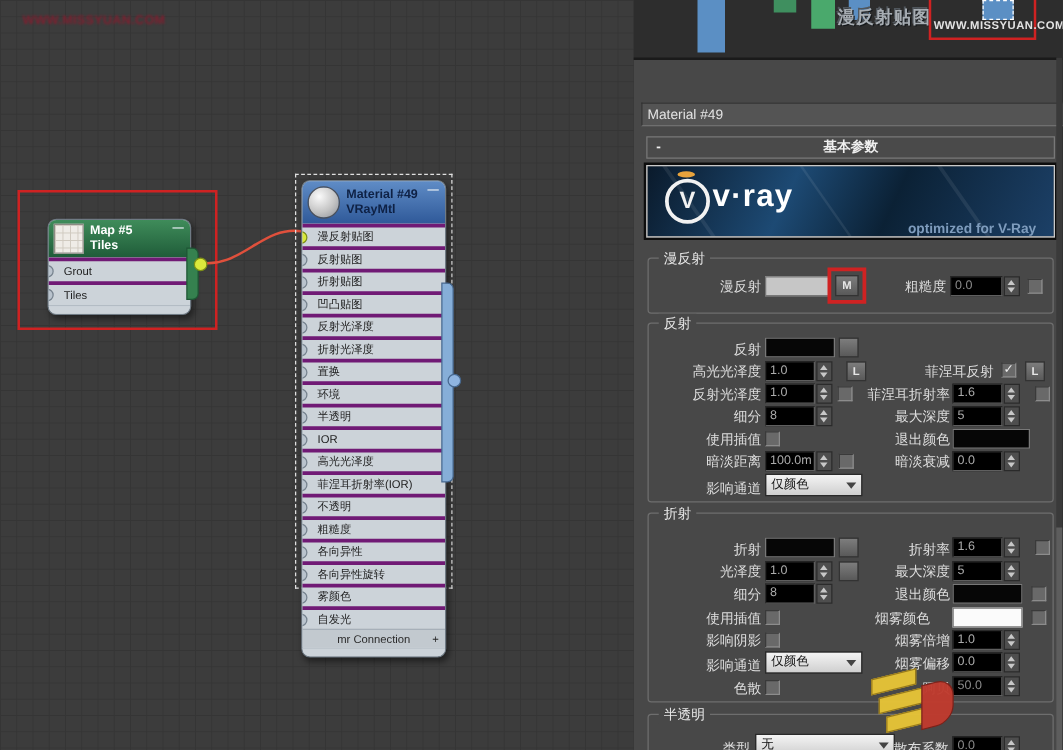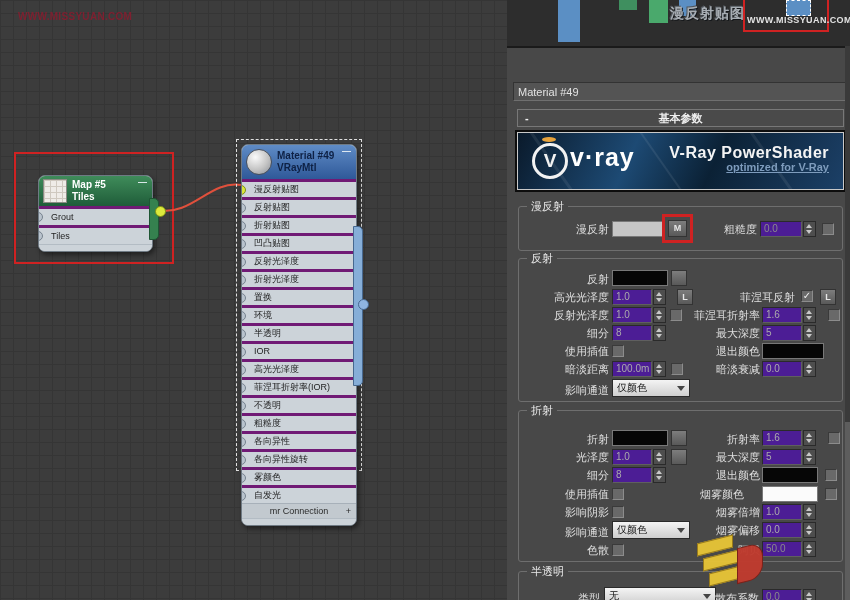--- a/index.html
+++ b/index.html
@@ -73,27 +73,27 @@
     background:linear-gradient(115deg,#081523 0%,#143least 0%);
     background:linear-gradient(115deg,#0a1a2b 0%,#1d4a74 35%,#0b2135 60%,#1c4067 100%);
     overflow:hidden;}
   #banner .streak{position:absolute;background:rgba(255,255,255,.08);transform:rotate(-35deg);}
   .vlogo-circle{position:absolute;left:14px;top:10px;width:30px;height:30px;border-radius:50%;
     border:3px solid #f2f2f2;color:#f2f2f2;font-size:19px;font-weight:bold;text-align:center;line-height:30px;}
   .vlogo-dot{position:absolute;left:24px;top:4px;width:14px;height:5px;border-radius:50%;
     background:#e8a33c;}
   .vlogo-text{position:absolute;left:52px;top:10px;color:#fff;font-size:25px;font-weight:bold;letter-spacing:1px;}
   .vban-title{position:absolute;right:14px;top:11px;color:#f4f4f4;font-size:16px;font-weight:bold;letter-spacing:.5px;}
-  .vban-sub{position:absolute;right:14px;top:28px;color:#7e9cbd;font-size:11px;font-weight:bold;text-decoration:underline;}
+  .vban-sub{position:absolute;right:14px;top:44px;color:#7e9cbd;font-size:11px;font-weight:bold;}
   
   .grp{position:absolute;border:1px solid #6e6e6e;border-radius:3px;box-sizing:border-box;}
   .leg{position:absolute;top:-8px;left:8px;background:#484848;padding:0 4px;
     color:#e8e8e8;font-size:11px;}
   .pl{position:absolute;color:#dedede;font-size:11px;text-align:right;white-space:nowrap;}
-  .fld{position:absolute;background:#4c1d95;border:1px solid #2a2a2a;
+  .fld{position:absolute;background:#000000;border:1px solid #2a2a2a;
     border-bottom-color:#5f5f5f;border-right-color:#5f5f5f;box-sizing:border-box;
     color:#ababab;font-size:10px;line-height:14px;padding:0 3px;overflow:hidden;}
   .fld.dim{color:#8a8a8a;}
   .spn{position:absolute;width:13px;background:#4e4e4e;border:1px solid #2a2a2a;box-sizing:border-box;}
   .spn::before{content:"";position:absolute;left:2px;top:2px;
     border-left:3px solid transparent;border-right:3px solid transparent;border-bottom:4px solid #c8c8c8;}
   .spn::after{content:"";position:absolute;left:2px;bottom:2px;
     border-left:3px solid transparent;border-right:3px solid transparent;border-top:4px solid #c8c8c8;}
   .chk{position:absolute;width:12px;height:12px;background:#696969;box-sizing:border-box;
     border:1px solid #3a3a3a;border-bottom-color:#8c8c8c;border-right-color:#8c8c8c;}
@@ -206,21 +206,20 @@
       <span>基本参数</span>
     </div>
 
     <div id="banner">
       <div class="streak" style="left:40px;top:-20px;width:3px;height:120px;"></div>
       <div class="streak" style="left:150px;top:-20px;width:2px;height:120px;"></div>
       <div class="streak" style="left:260px;top:-20px;width:3px;height:120px;"></div>
       <div class="vlogo-circle">V</div>
       <div class="vlogo-dot"></div>
       <div class="vlogo-text">v·ray</div>
-      <div class="vban-title">V-Ray PowerShader</div>
       <div class="vban-sub">optimized for V-Ray</div>
     </div>
 
     <div class="grp" style="left:11px;top:206px;width:325px;height:45px;">
       <span class="leg">漫反射</span>
     </div>
     <div class="pl" style="left:28px;top:222px;width:74px;">漫反射</div>
     <div class="swt" style="left:105px;top:221px;width:52px;height:16px;background:#c6c6c6;"></div>
     <div class="pbtn" style="left:161px;top:220px;width:19px;height:17px;line-height:15px;">M</div>
     <div class="abs" style="left:155px;top:214px;width:31px;height:29px;border:3px solid #cf2222;box-sizing:border-box;"></div>

